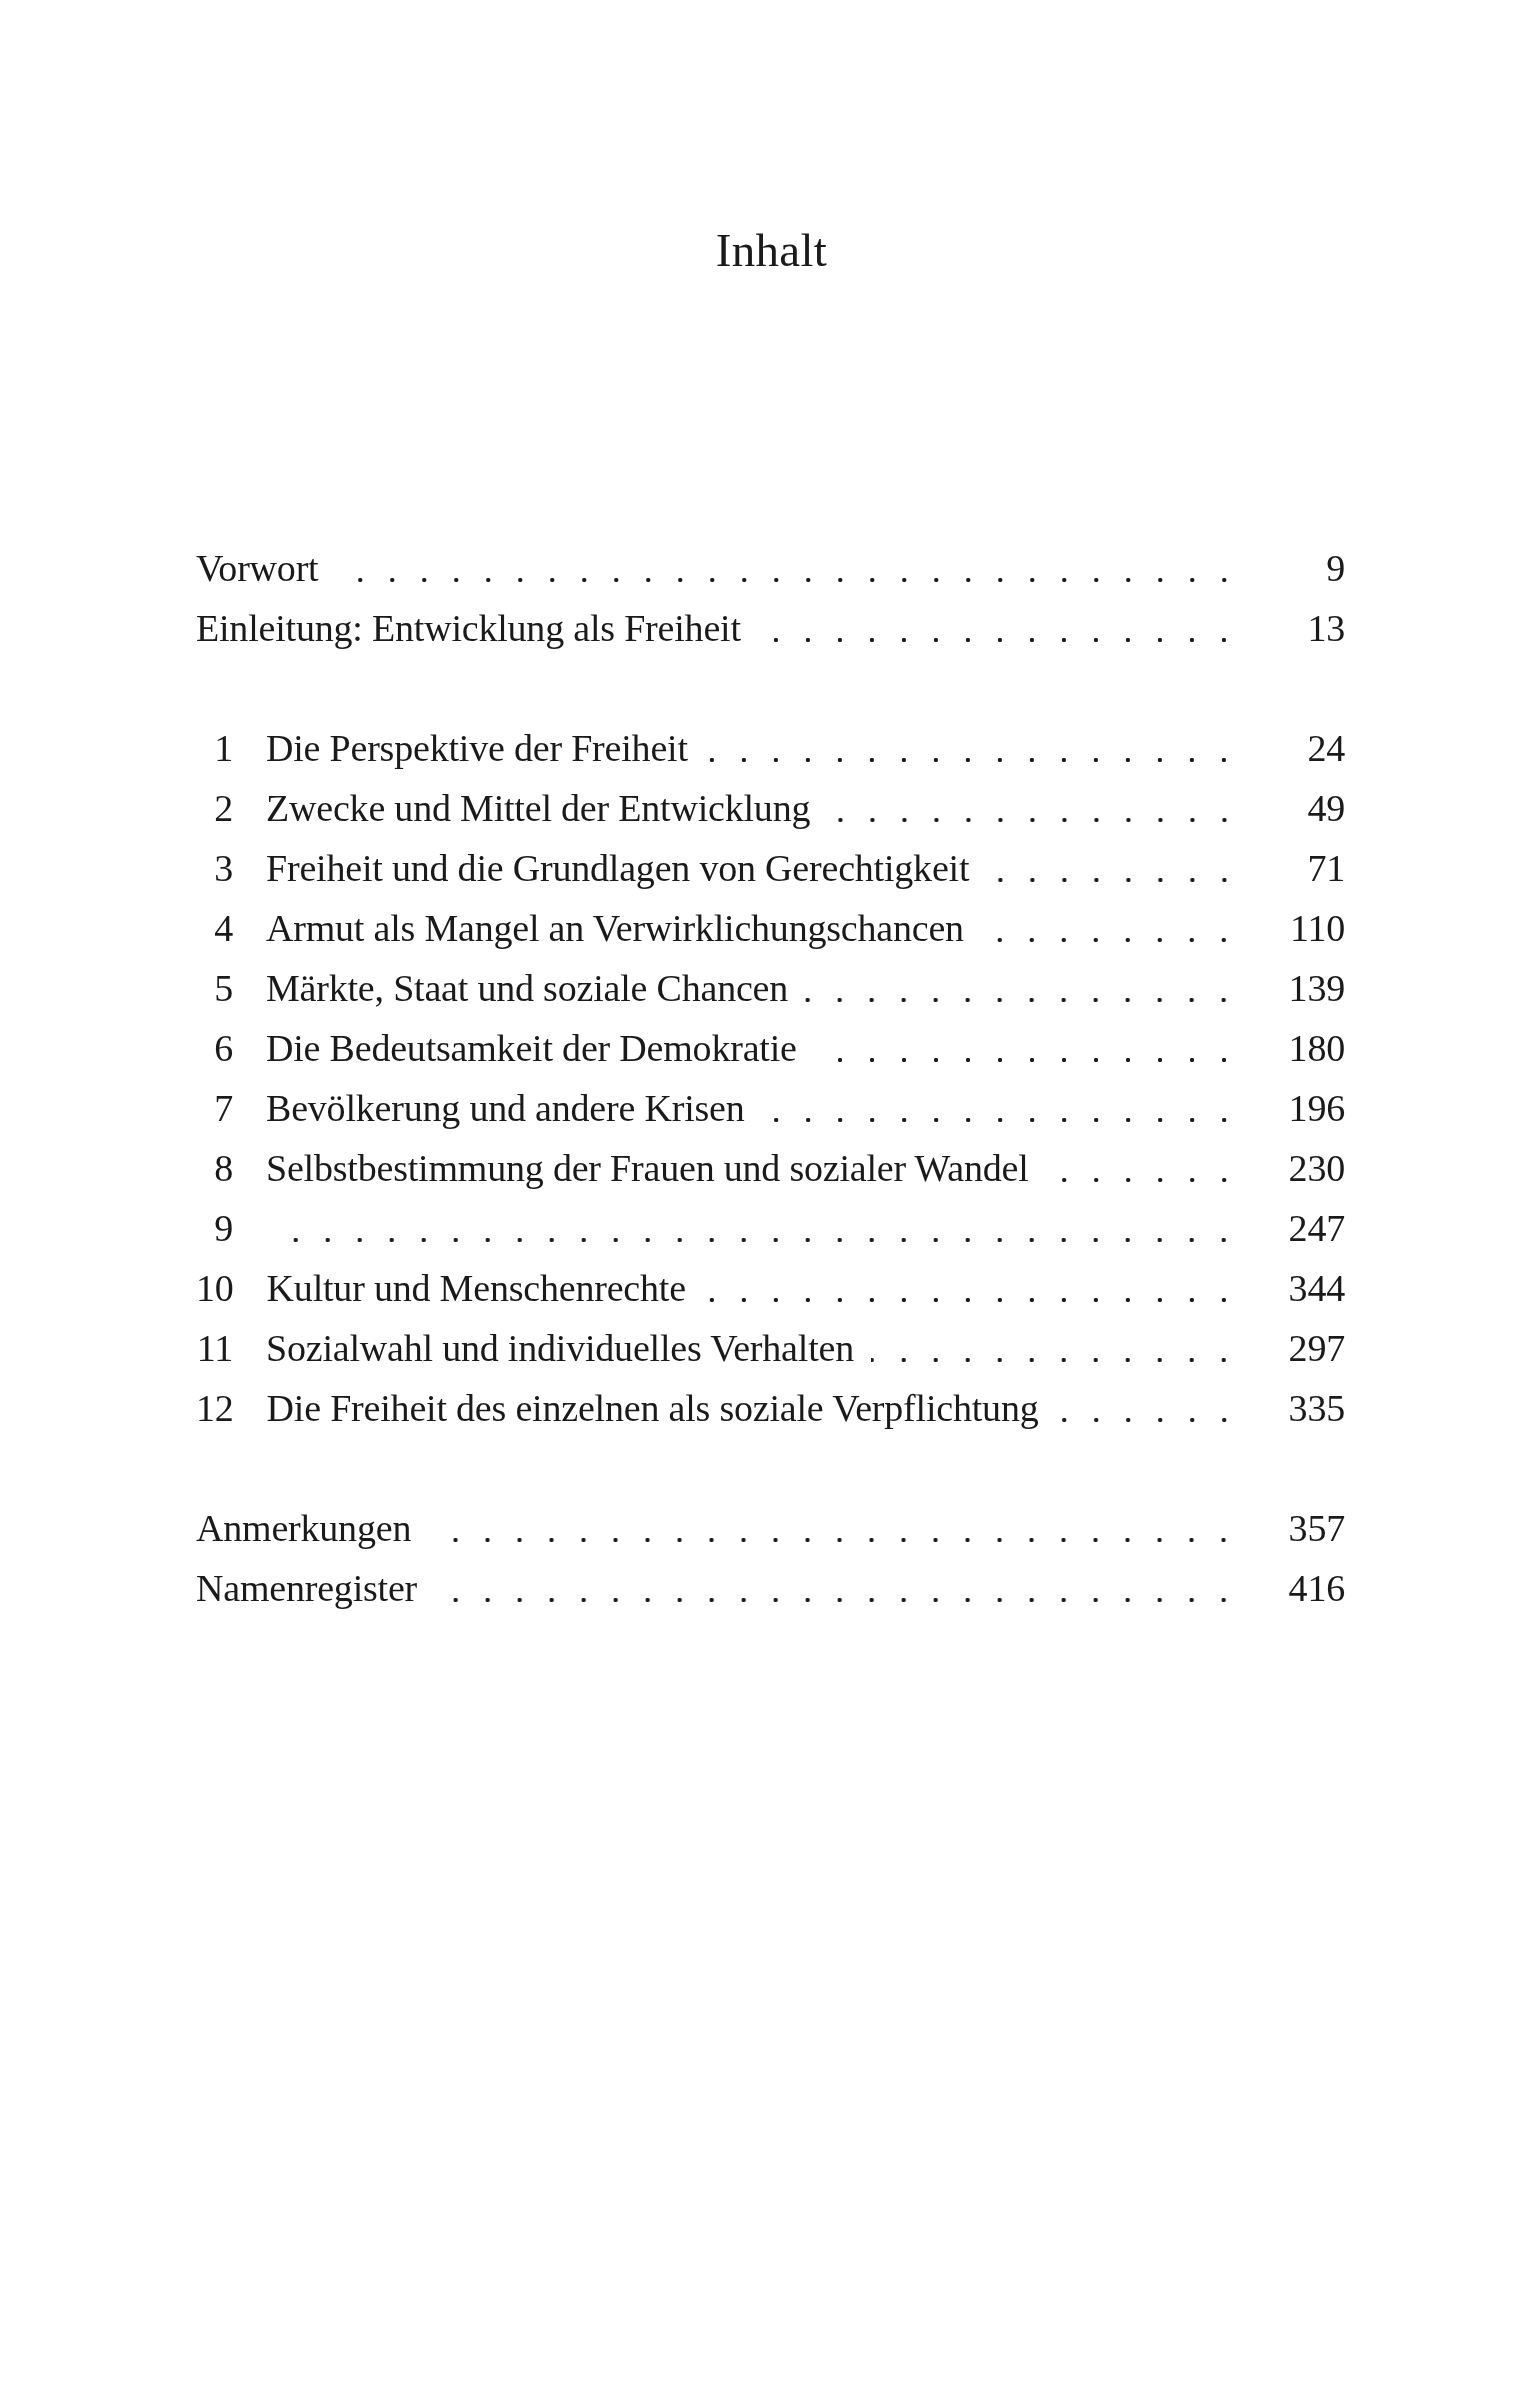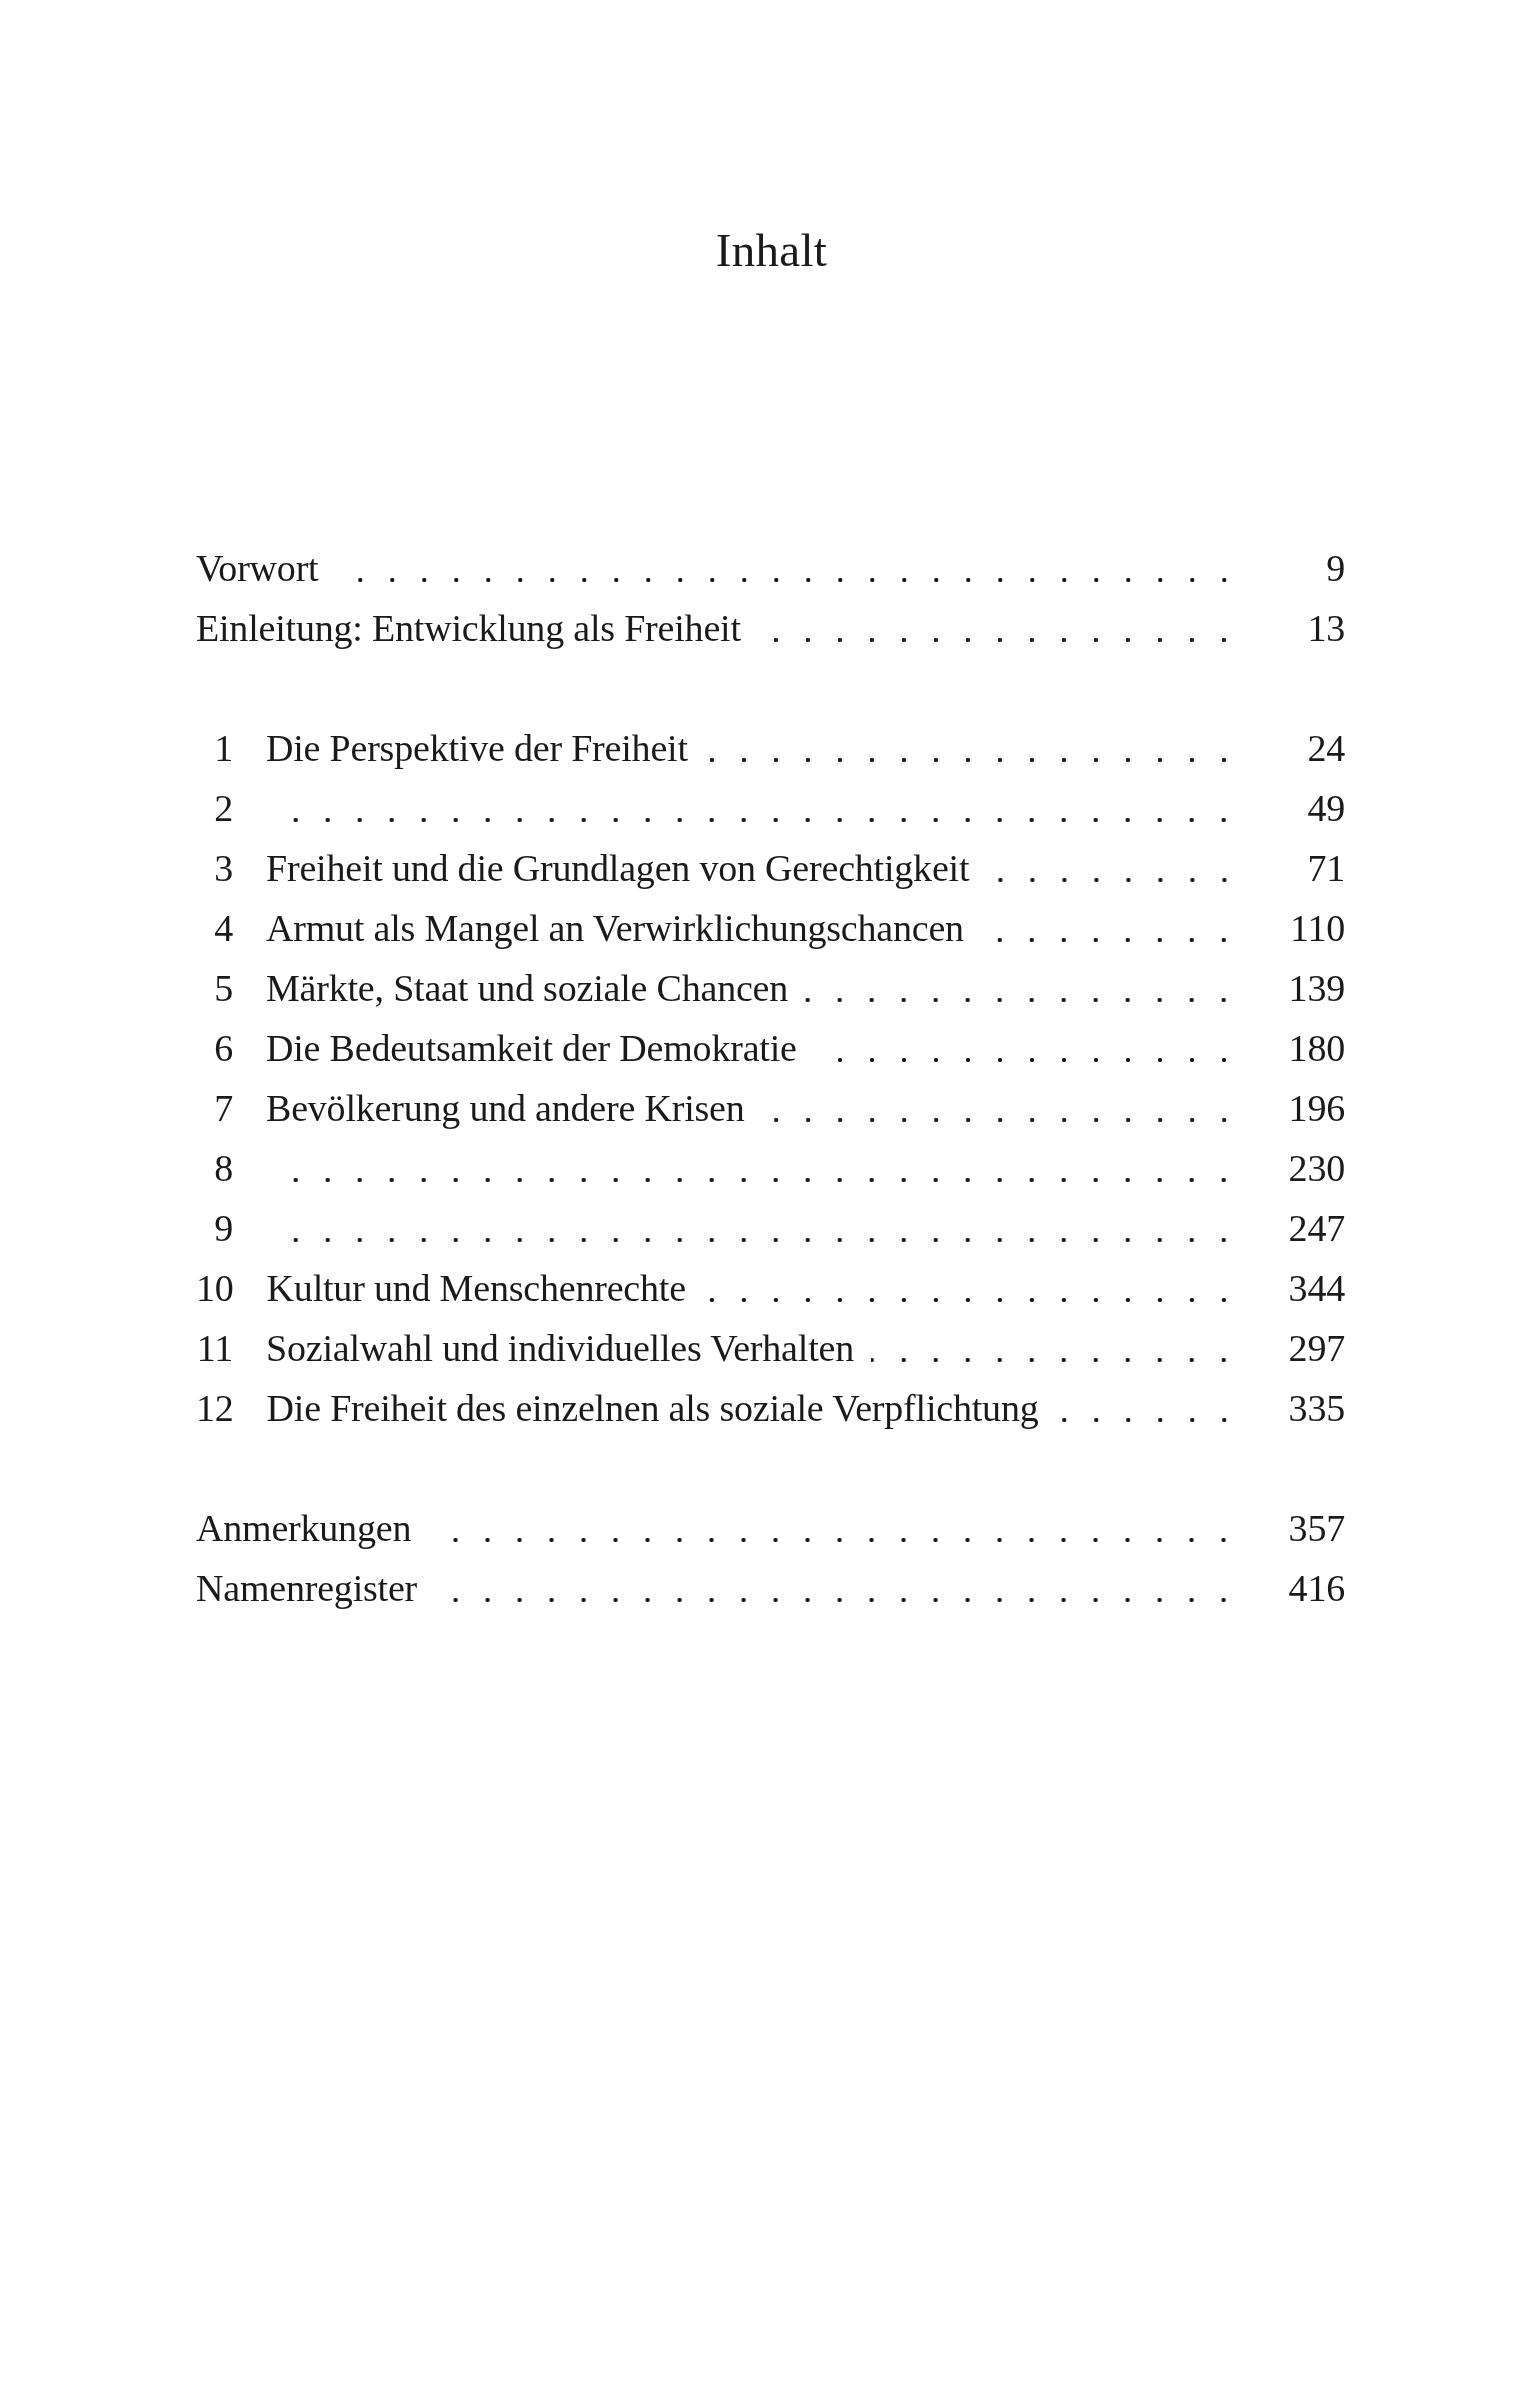--- a/index.html
+++ b/index.html
@@ -92,20 +92,21 @@
   <li class="toc-gap"></li>
 
   <li class="toc-row">
     <span class="toc-num">1</span>
     <span class="toc-title">Die Perspektive der Freiheit</span>
     <span class="toc-leader"></span>
     <span class="toc-page">24</span>
   </li>
   <li class="toc-row">
     <span class="toc-num">2</span>
+    <span class="toc-title">Zwecke und Mittel der Entwicklung</span>
     <span class="toc-leader"></span>
     <span class="toc-page">49</span>
   </li>
   <li class="toc-row">
     <span class="toc-num">3</span>
     <span class="toc-title">Freiheit und die Grundlagen von Gerechtigkeit</span>
     <span class="toc-leader"></span>
     <span class="toc-page">71</span>
   </li>
   <li class="toc-row">
@@ -127,20 +128,21 @@
     <span class="toc-page">180</span>
   </li>
   <li class="toc-row">
     <span class="toc-num">7</span>
     <span class="toc-title">Bevölkerung und andere Krisen</span>
     <span class="toc-leader"></span>
     <span class="toc-page">196</span>
   </li>
   <li class="toc-row">
     <span class="toc-num">8</span>
+    <span class="toc-title">Selbstbestimmung der Frauen und sozialer Wandel</span>
     <span class="toc-leader"></span>
     <span class="toc-page">230</span>
   </li>
   <li class="toc-row">
     <span class="toc-num">9</span>
     <span class="toc-leader"></span>
     <span class="toc-page">247</span>
   </li>
   <li class="toc-row">
     <span class="toc-num">10</span>

